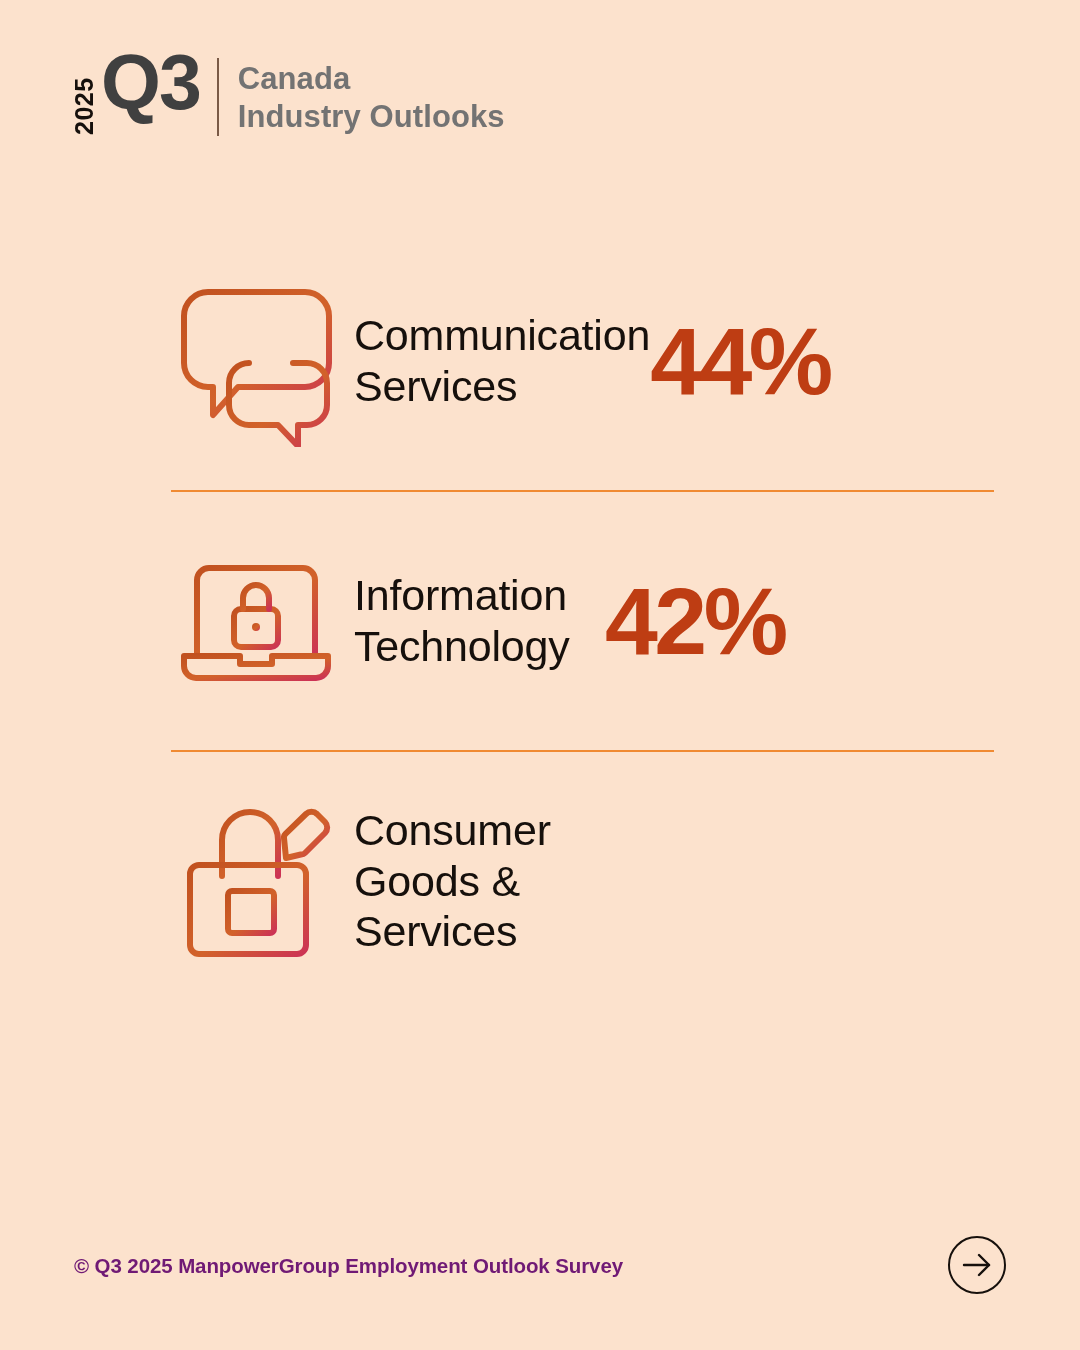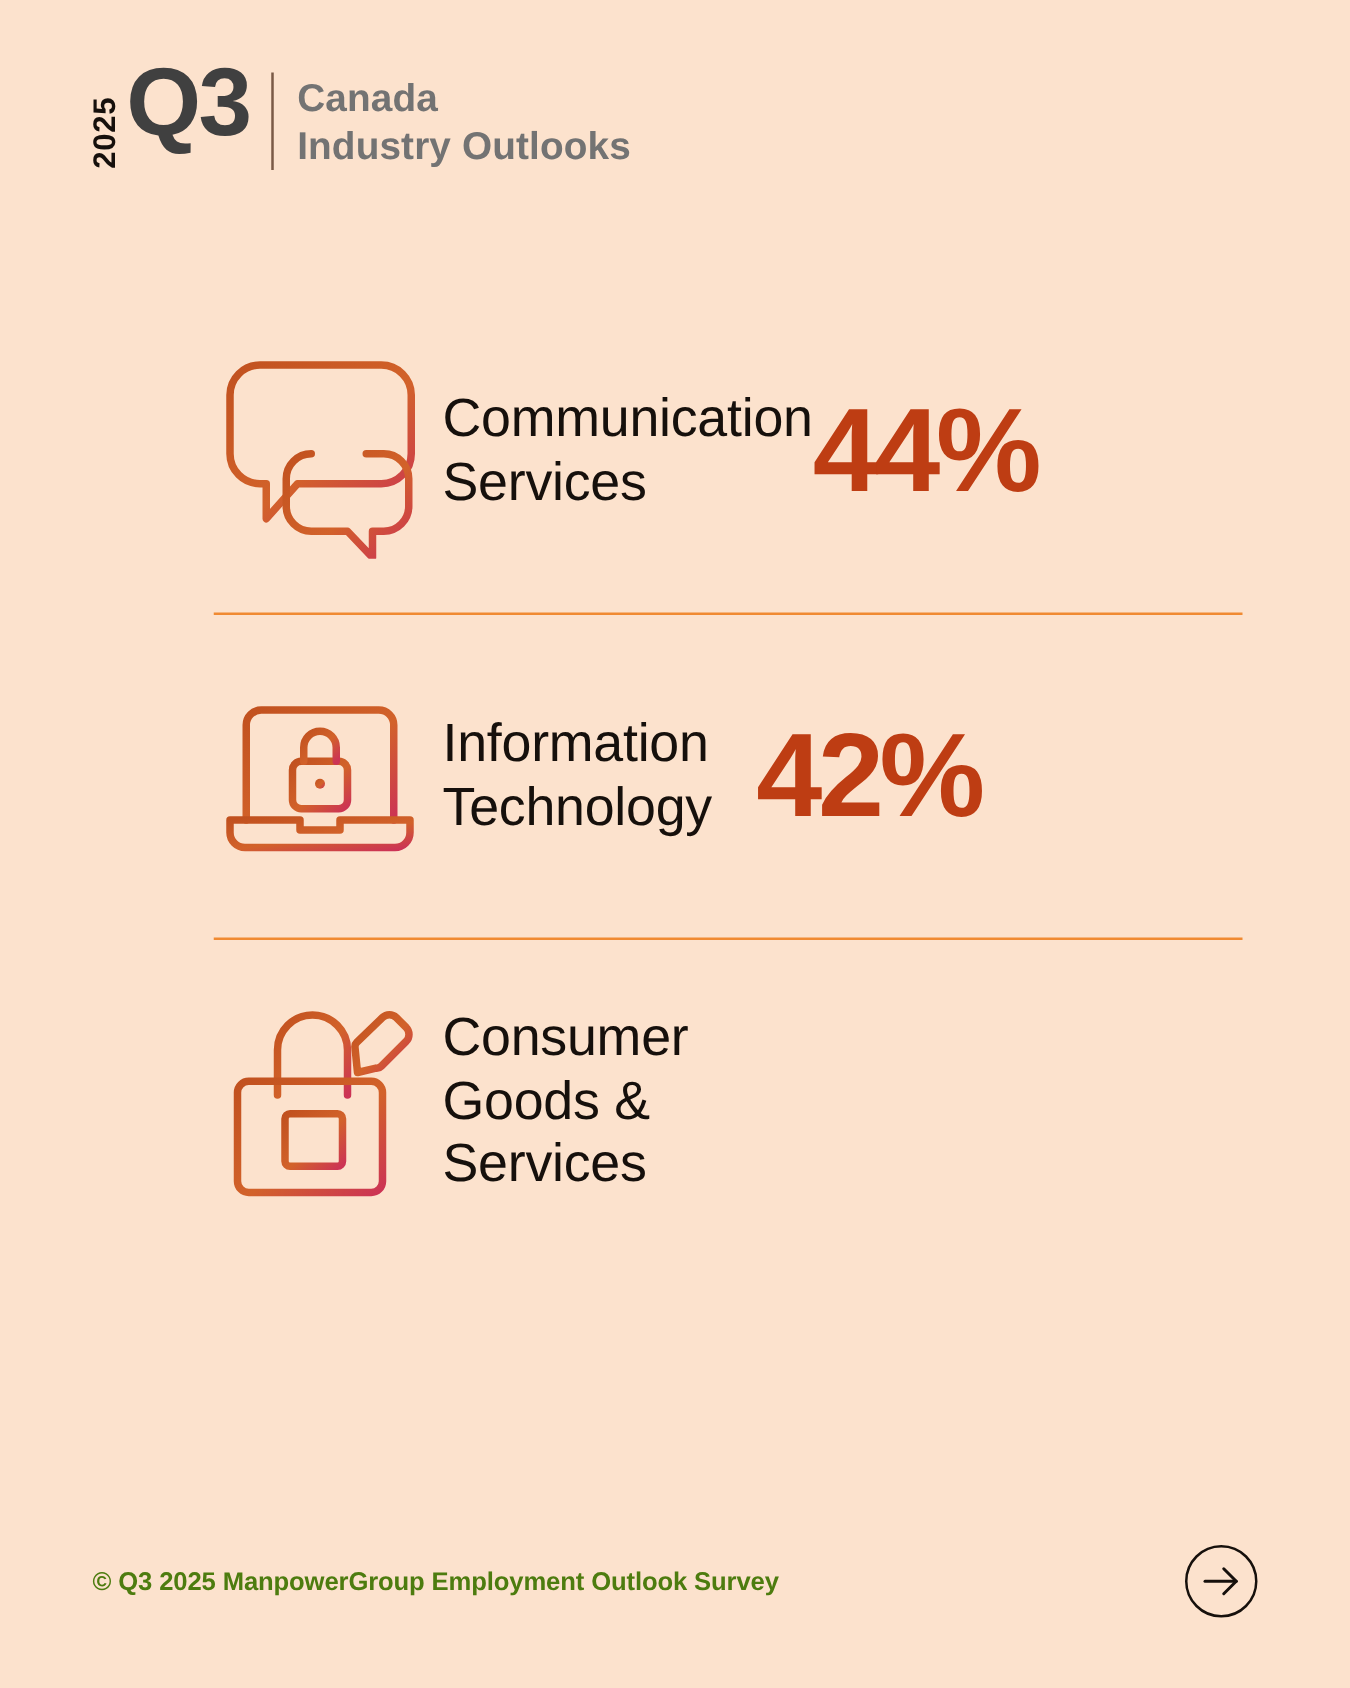--- a/index.html
+++ b/index.html
@@ -131,21 +131,21 @@
     right:74px;
     display:flex;
     align-items:center;
     justify-content:space-between;
   }
 
   .footer-text {
     font-size:20.5px;
     font-weight:700;
     letter-spacing:-0.1px;
-    color:#4d7c0f;
+    color:#701a75;
   }
 
   .next-button {
     width:58px;
     height:58px;
     border:2px solid #16100C;
     border-radius:50%;
     display:flex;
     align-items:center;
     justify-content:center;

